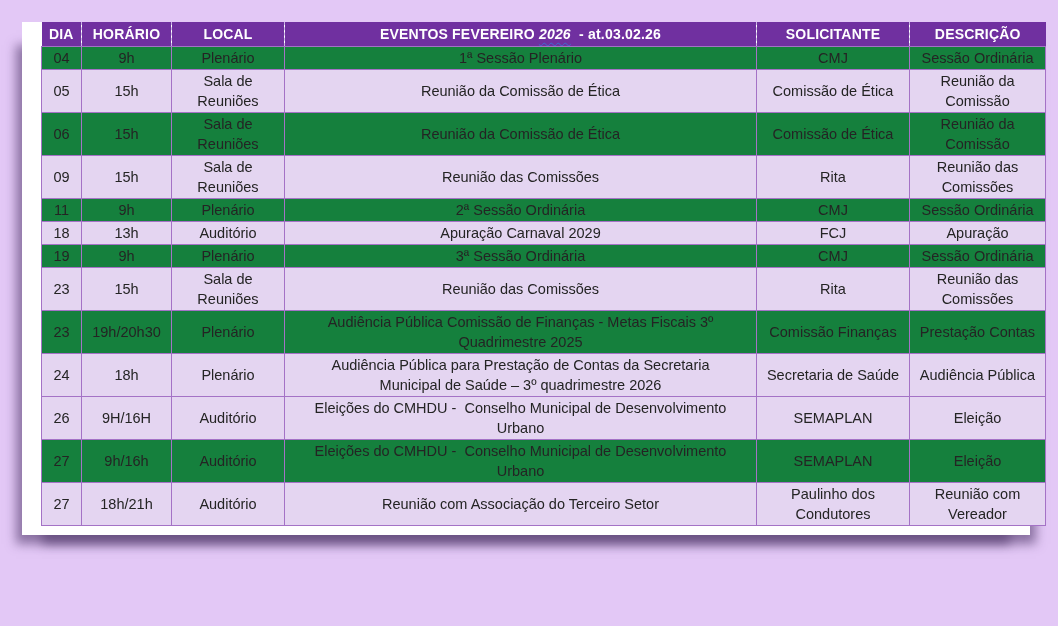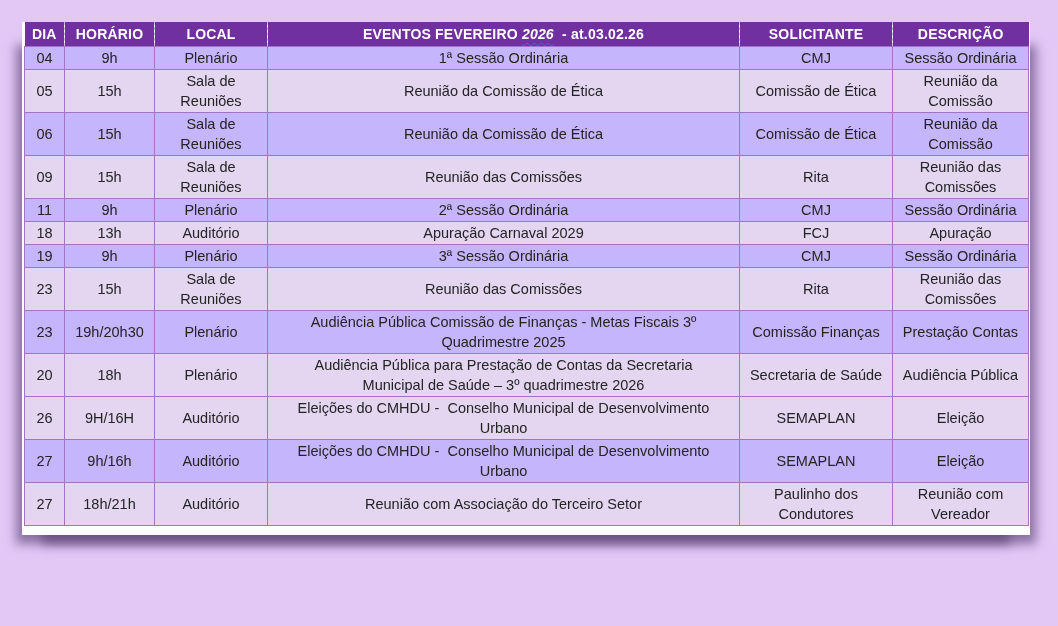--- a/index.html
+++ b/index.html
@@ -14,21 +14,21 @@
     position: relative;
     overflow: hidden;
   }
   .sheet {
     position: absolute;
     left: 22px;
     top: 22px;
     width: 1008px;
     box-sizing: border-box;
     background: #ffffff;
-    padding: 0 2px 9px 2px;
+    padding: 0 2px 9px 19px;
     box-shadow: -13px 16px 10px -7px rgba(86, 61, 112, 0.62),
                  13px 16px 10px -7px rgba(86, 61, 112, 0.62);
   }
   table.events {
     border-collapse: collapse;
     table-layout: fixed;
     width: 100%;
   }
   table.events th {
     background: #7030a0;
@@ -52,21 +52,21 @@
     font-size: 14.5px;
     line-height: 20px;
     color: #242424;
     padding: 1px 3px;
     overflow: hidden;
   }
   table.events td.evt {
     padding: 1px 14px;
   }
   tr.shaded td { background: #e4d5f1; }
-  tr.plain  td { background: #c4b5fd; }
+  tr.plain  td { background: #15803d; }
   .squiggle {
     text-decoration-line: underline;
     text-decoration-style: wavy;
     text-decoration-color: #3f6bd0;
     text-decoration-thickness: 1px;
     text-underline-offset: 3px;
     font-style: italic;
   }
 </style>
 </head>
@@ -90,21 +90,21 @@
         <th><span>EVENTOS FEVEREIRO </span><span class="squiggle">2026</span><span>&nbsp; - at.03.02.26</span></th>
         <th>SOLICITANTE</th>
         <th>DESCRIÇÃO</th>
       </tr>
     </thead>
     <tbody id="tbody">
         <tr class="plain">
     <td>04</td>
     <td>9h</td>
     <td>Plenário</td>
-    <td class="evt">1ª Sessão Ordinária</td>
+    <td class="evt">1ª Sessão Plenário</td>
     <td>CMJ</td>
     <td>Sessão Ordinária</td>
   </tr>
         <tr class="shaded">
     <td>05</td>
     <td>15h</td>
     <td>Sala de Reuniões</td>
     <td class="evt">Reunião da Comissão de Ética</td>
     <td>Comissão de Ética</td>
     <td>Reunião da Comissão</td>
@@ -159,21 +159,21 @@
   </tr>
         <tr class="plain">
     <td>23</td>
     <td>19h/20h30</td>
     <td>Plenário</td>
     <td class="evt">Audiência Pública Comissão de Finanças - Metas Fiscais 3º Quadrimestre 2025</td>
     <td>Comissão Finanças</td>
     <td>Prestação Contas</td>
   </tr>
         <tr class="shaded">
-    <td>20</td>
+    <td>24</td>
     <td>18h</td>
     <td>Plenário</td>
     <td class="evt">Audiência Pública para Prestação de Contas da Secretaria Municipal de Saúde – 3º quadrimestre 2026</td>
     <td>Secretaria de Saúde</td>
     <td>Audiência Pública</td>
   </tr>
         <tr class="shaded">
     <td>26</td>
     <td>9H/16H</td>
     <td>Auditório</td>

